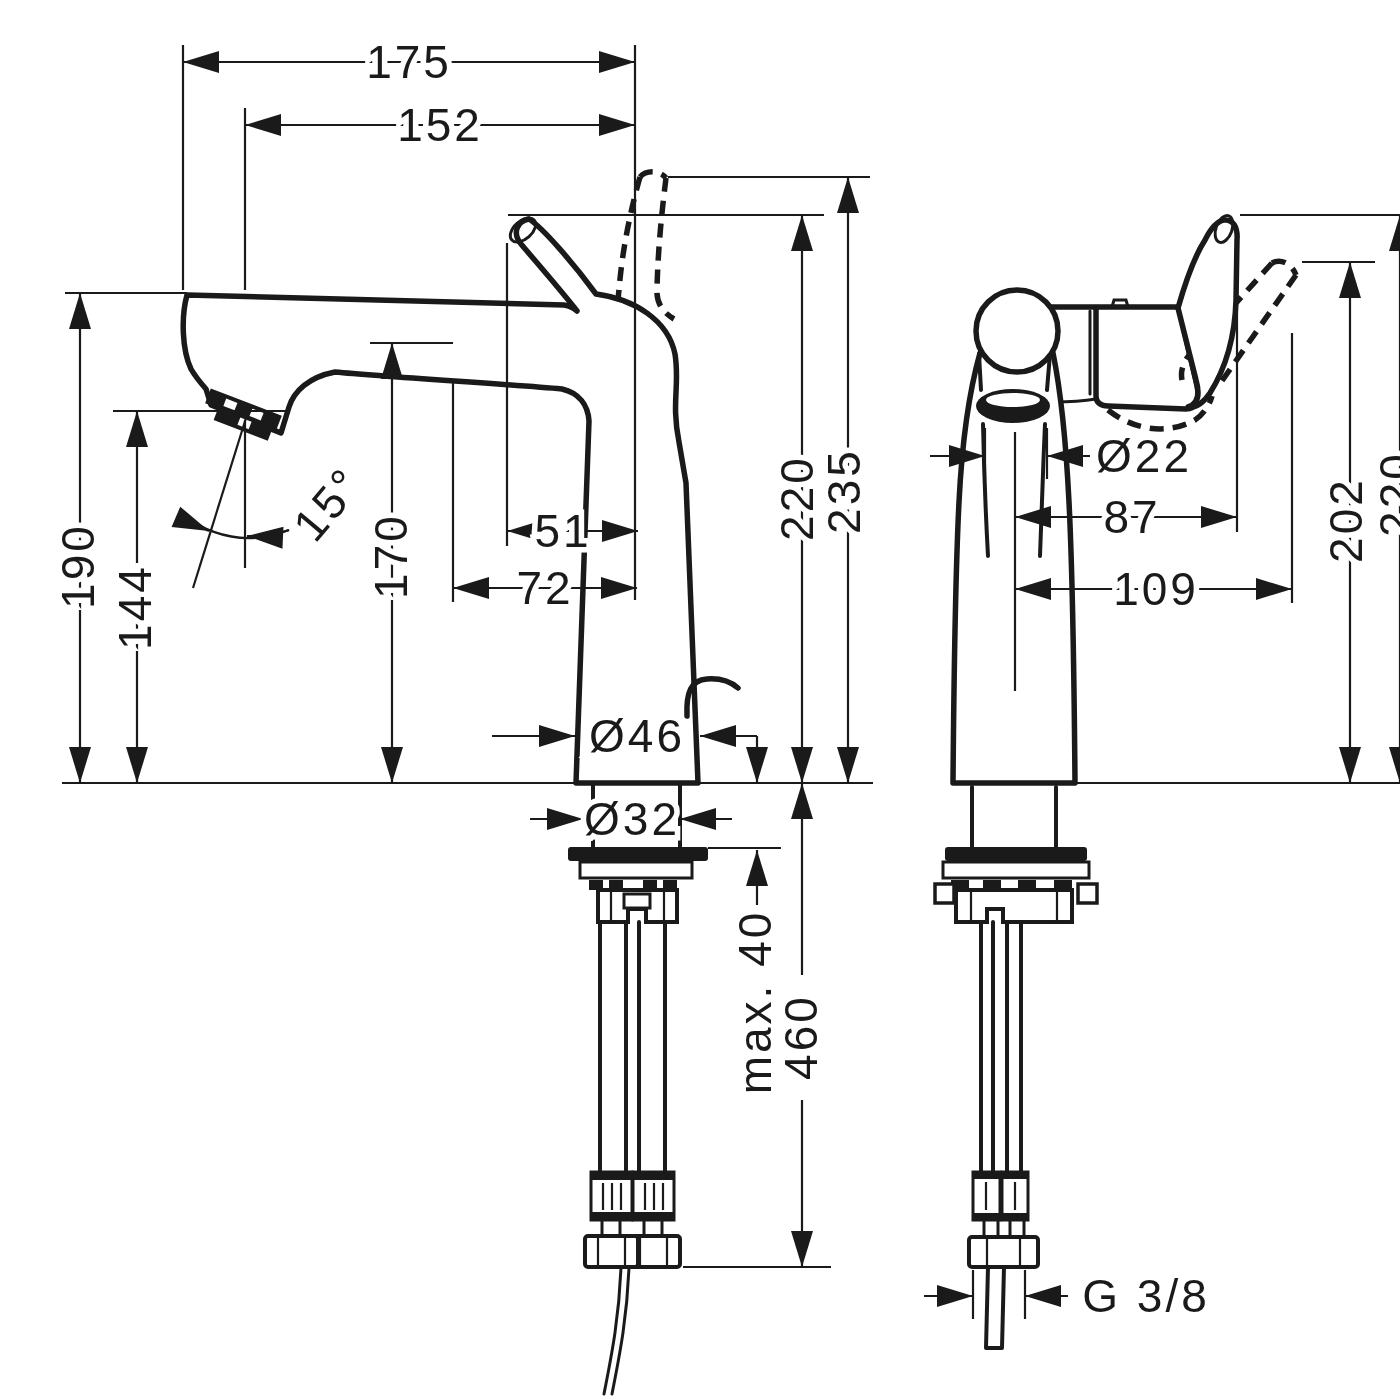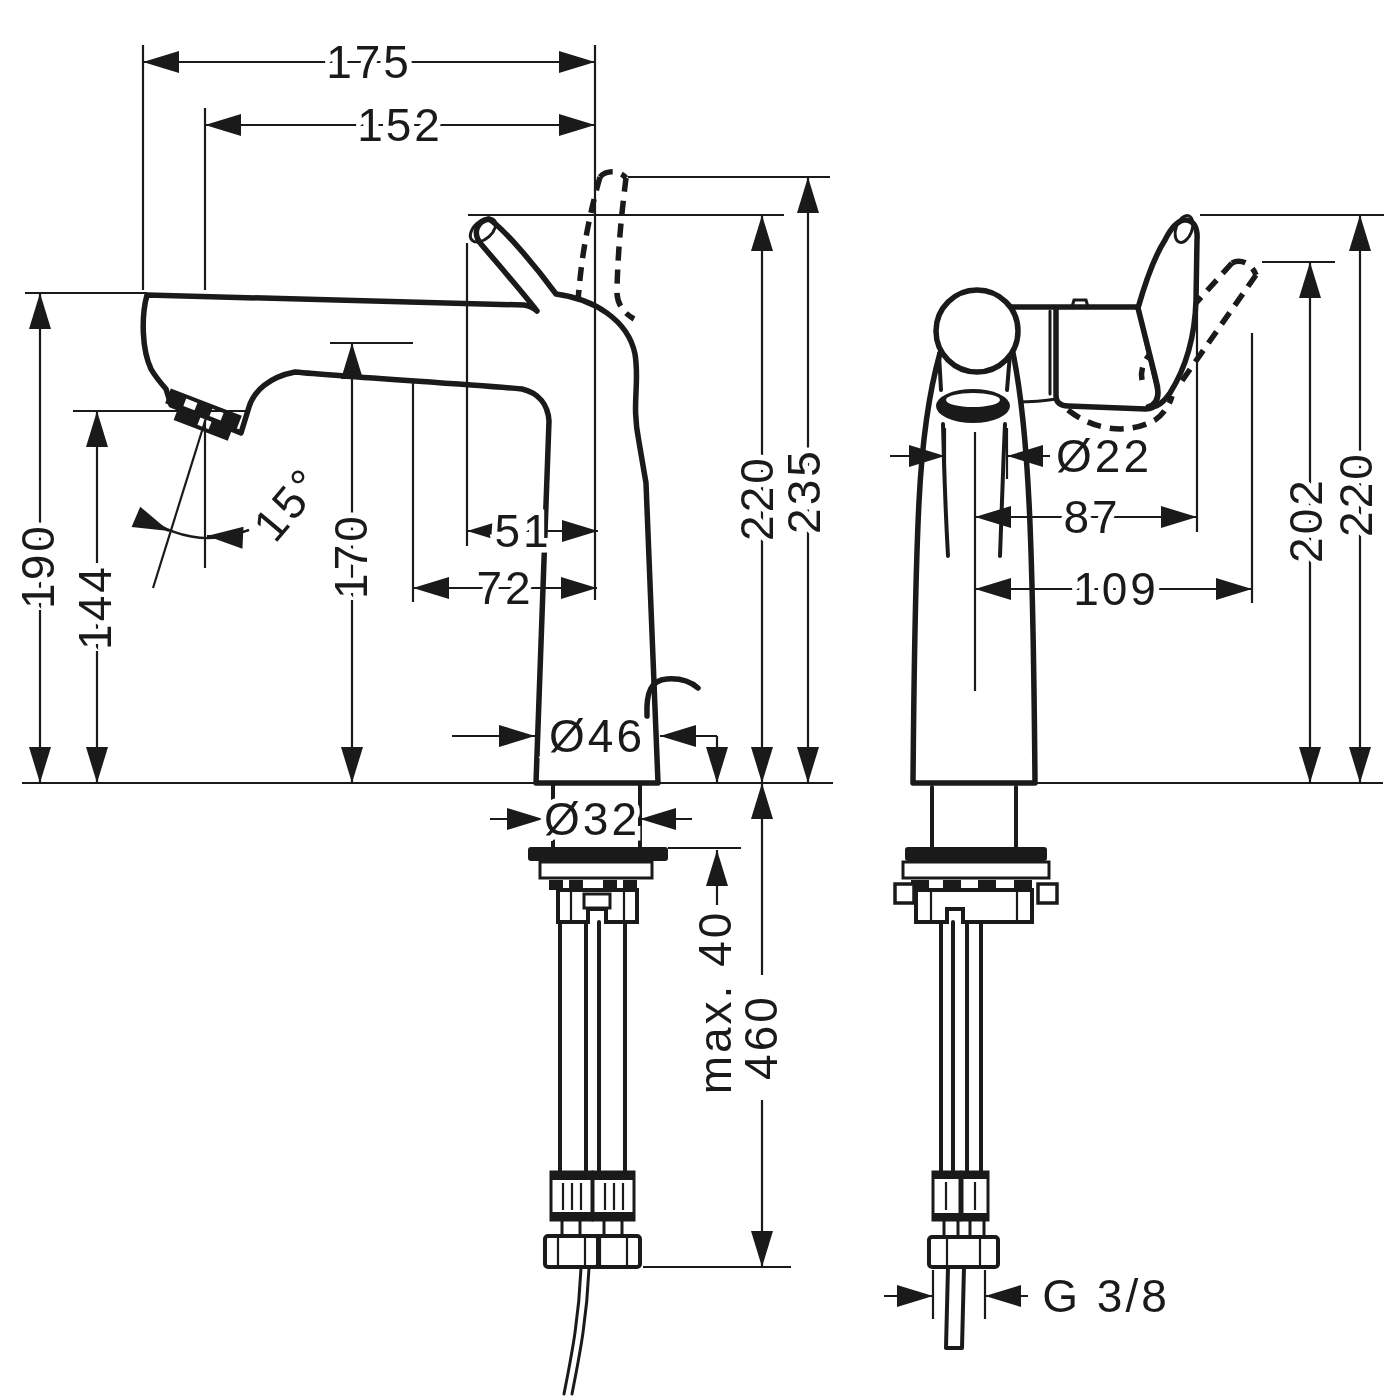--- a/index.html
+++ b/index.html
@@ -1,16 +1,16 @@
 <!DOCTYPE html>
 <html><head>
 <meta charset="utf-8">
 <style>
   html,body { margin:0; padding:0; background:#ffffff; }
-  .stage { width:1116px; height:1400px; position:relative; background:#fff; }
+  .stage { width:1116px; height:1400px; position:relative; background:#fff;padding-left:40px; }
   svg { display:block; }
   
   .outl  { fill:#ffffff; stroke:#1a1a1a; stroke-width:5.5; stroke-linejoin:round; stroke-linecap:round; }
   .strk  { fill:none; stroke:#1a1a1a; stroke-width:5.5; stroke-linejoin:round; stroke-linecap:round; }
   .med   { fill:none; stroke:#1a1a1a; stroke-width:4; stroke-linecap:round; }
   .med2  { fill:none; stroke:#1a1a1a; stroke-width:3; stroke-linecap:round; }
   .fine  { fill:none; stroke:#1a1a1a; stroke-width:2.2; }
   .dash  { fill:none; stroke:#1a1a1a; stroke-width:5.5; stroke-dasharray:14 9; stroke-linecap:butt; stroke-linejoin:round; }
   .blk   { fill:#1a1a1a; stroke:none; }
   .wht   { fill:#ffffff; stroke:none; }

